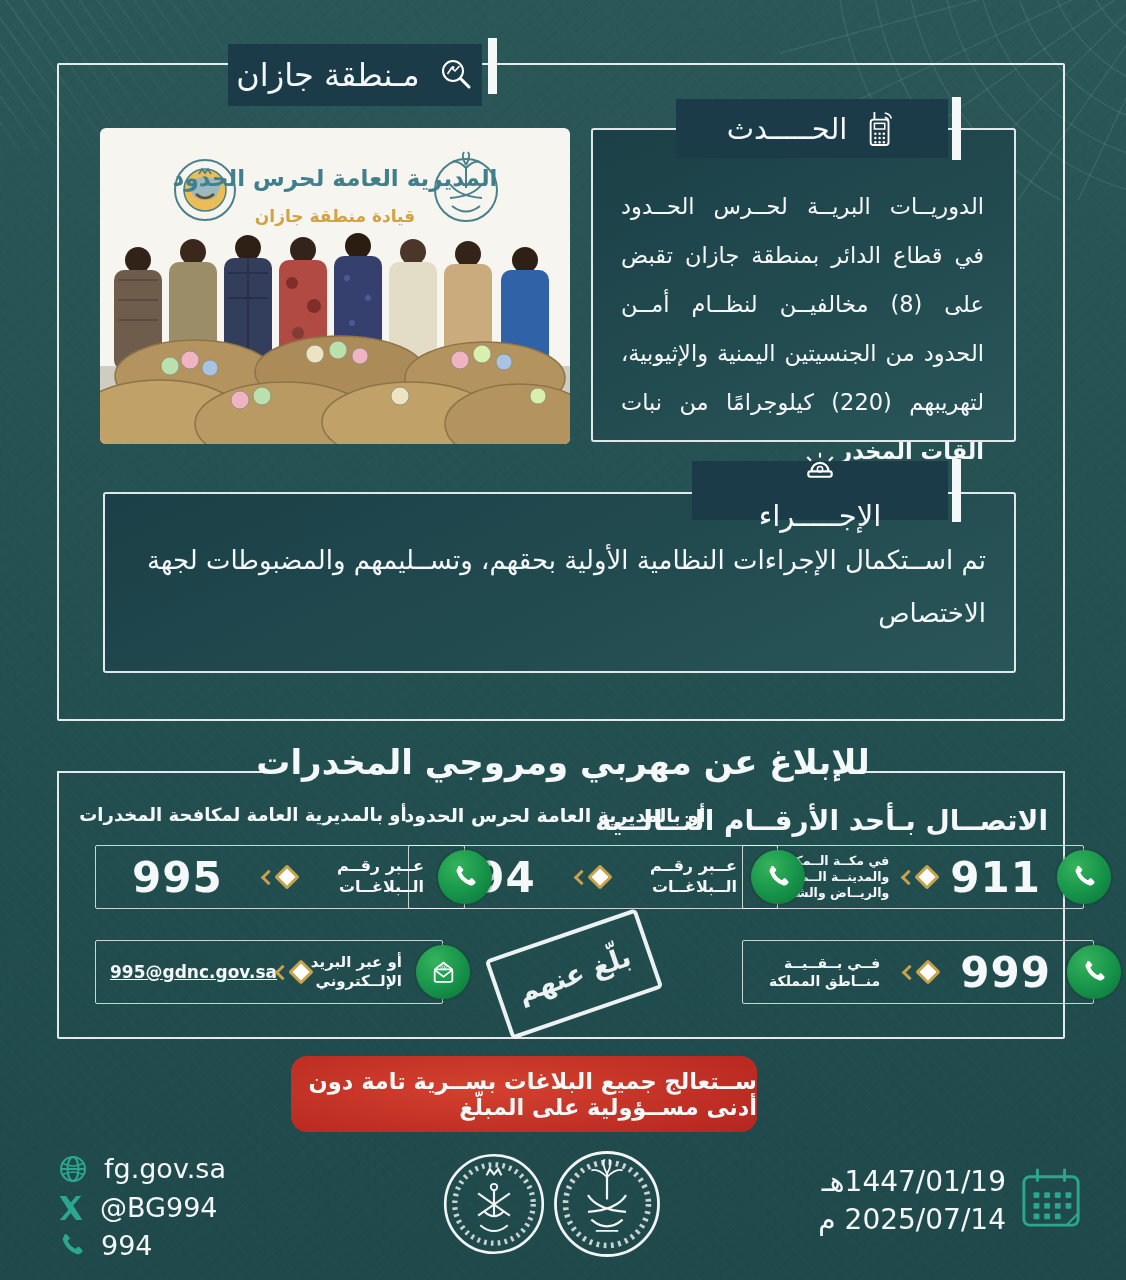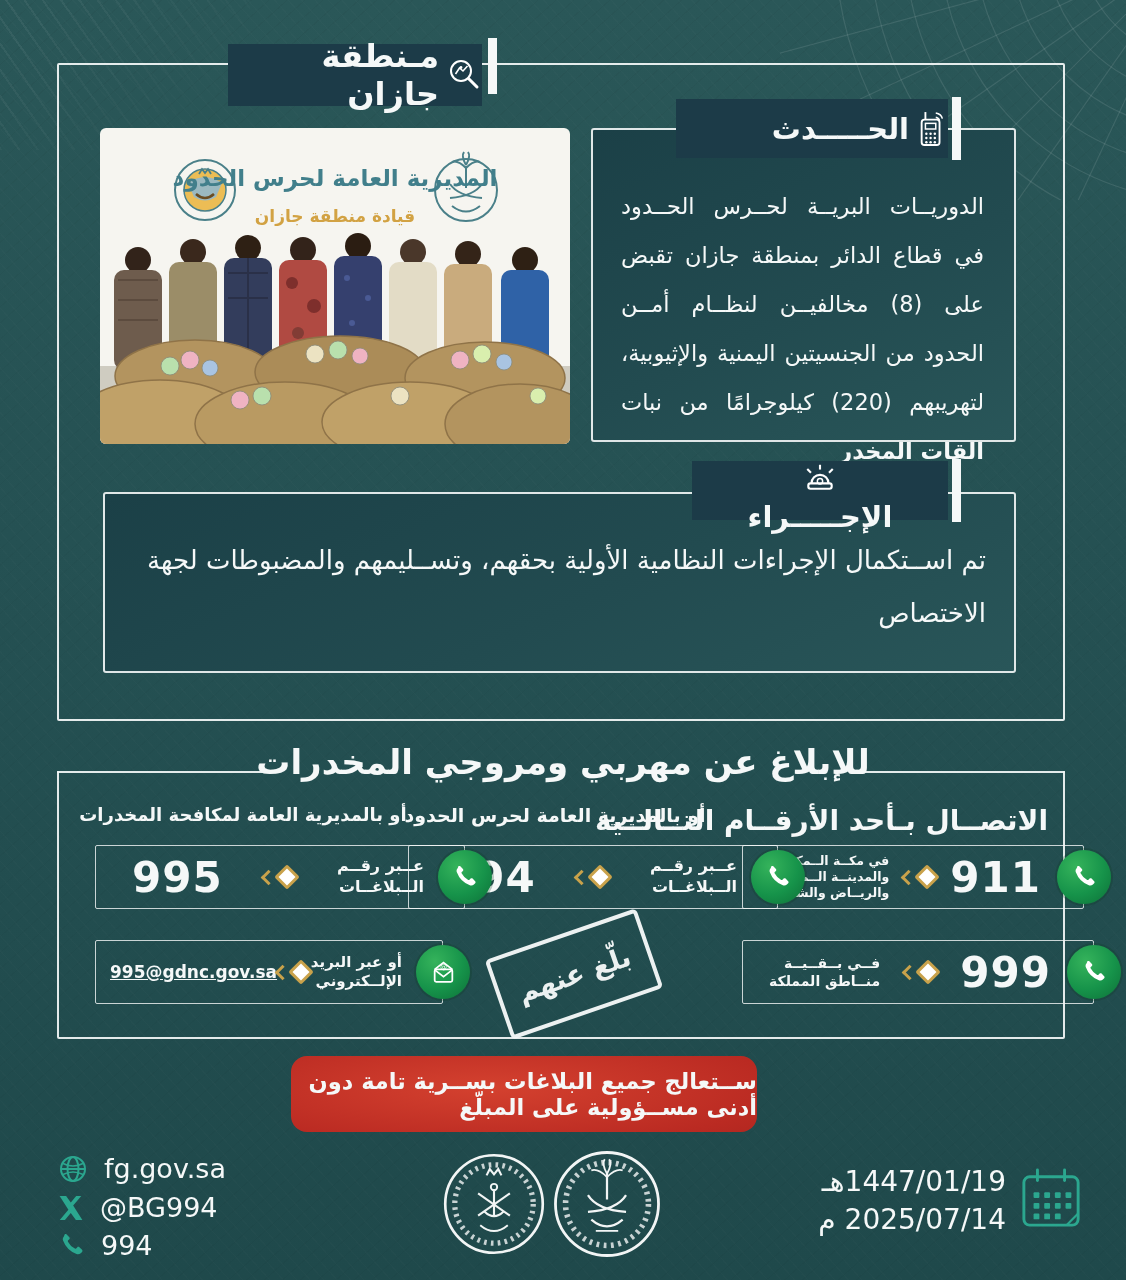--- a/index.html
+++ b/index.html
@@ -18,21 +18,21 @@
   .stripes-tl{position:absolute;left:0;top:0;width:250px;height:150px;
     background:repeating-linear-gradient(55deg, rgba(255,255,255,0.06) 0 2px, transparent 2px 15px);
     -webkit-mask-image:linear-gradient(135deg,#000 10%,transparent 85%);
     mask-image:linear-gradient(135deg,#000 10%,transparent 85%);}
   .mesh-tr{position:absolute;right:0;top:0;}
   .frame{position:absolute;border:2px solid rgba(245,248,248,0.92);border-radius:2px;}
   #outer-frame{left:57px;top:63px;width:1004px;height:654px;}
   #lower-frame{left:57px;top:771px;width:1004px;height:266px;border-top:none;}
   .seg{position:absolute;height:2px;background:rgba(245,248,248,0.92);top:771px;}
   #seg-l{left:57px;width:212px;} #seg-r{left:858px;width:207px;}
-  .hdr-box{position:absolute;background:#1c3b48;display:flex;align-items:center;gap:7px;font-weight:bold;}
+  .hdr-box{position:absolute;background:#1c3b48;display:flex;align-items:center;justify-content:center;gap:18px;font-weight:normal;}
   #title-box{left:228px;top:44px;width:254px;height:62px;font-size:32px;}
   .accent-bar{position:absolute;width:9px;background:#f5f8f8;}
   #title-bar{left:488px;top:38px;height:56px;}
   #event-header{left:676px;top:99px;width:272px;height:59px;font-size:29px;z-index:3;}
   #event-bar{left:952px;top:97px;height:63px;z-index:3;}
   #proc-header{left:692px;top:461px;width:256px;height:59px;font-size:29px;z-index:3;flex-direction:column;}
   #proc-bar{left:952px;top:459px;height:63px;z-index:3;}
   .panel{position:absolute;border:2px solid rgba(245,248,248,0.9);border-radius:3px;
     background:linear-gradient(155deg,#1b4047 0%,#224b50 55%,#295659 100%);}
   #event-frame{left:591px;top:128px;width:421px;height:310px;}

